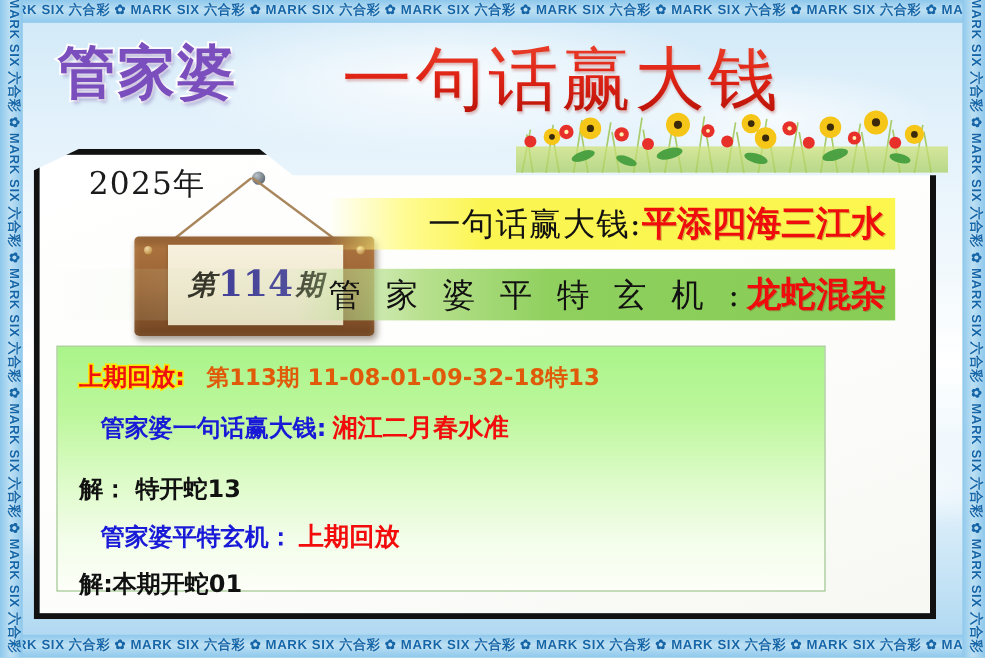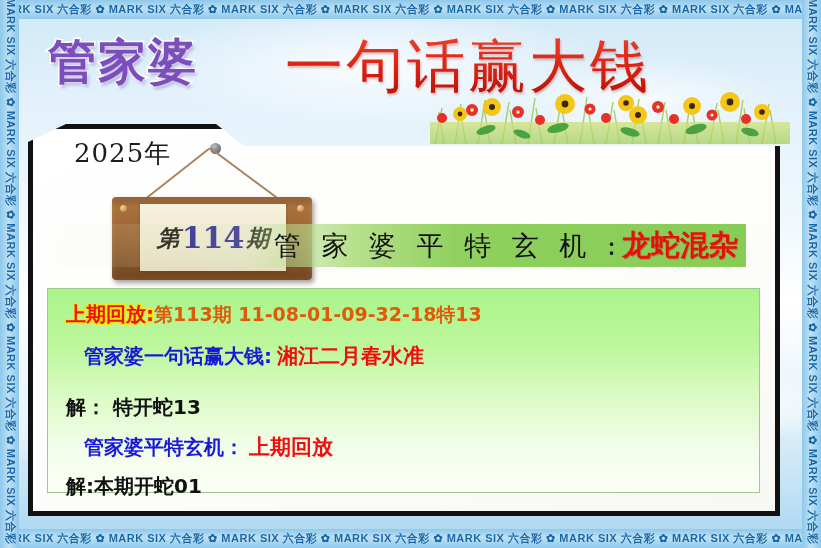--- a/index.html
+++ b/index.html
@@ -132,41 +132,41 @@
   }
   .b-label.sp{letter-spacing:6px;}
   .b-value{
     font-size:29px;font-weight:bold;color:#ef0c0c;letter-spacing:0px;
     font-family:"DejaVu Sans","Liberation Sans",sans-serif;
     text-shadow:1px 1px 0 rgba(120,0,0,.25);
   }
 
   
   .greenbox{
-    position:absolute;left:47px;top:288px;width:713px;height:205px;
+    position:absolute;left:47px;top:288px;width:641px;height:205px;
     box-sizing:border-box;
     border:1px solid #9fc78e;
     background:linear-gradient(180deg,#aaf48a 0%,#bdf79c 28%,#ddfbc8 55%,#f2fde9 78%,#fdfff8 100%);
     padding:12px 18px 0 18px;
   }
   .row{display:flex;align-items:baseline;white-space:nowrap;}
   .r1{margin-bottom:14px;}
   .r2{margin-bottom:24px;}
   .r3{margin-bottom:12px;}
   .r4{margin-bottom:12px;}
 
   .lbl-replay{
     font-size:20px;font-weight:bold;color:#ee1111;letter-spacing:0;
     font-family:"DejaVu Sans","Liberation Sans",sans-serif;
     -webkit-text-stroke:2.4px #ffe400;paint-order:stroke fill;
     text-shadow:0 0 1px #ffe400;
   }
   .replay-val{
     font-size:19px;font-weight:bold;color:#e05a0a;
-    font-family:"DejaVu Sans","Liberation Sans",sans-serif;padding-left:0;
+    font-family:"DejaVu Sans","Liberation Sans",sans-serif;padding-left:18px;
   }
   .lbl-blue{
     font-size:20px;font-weight:bold;color:#1919d8;
     font-family:"DejaVu Sans","Liberation Sans",sans-serif;
     margin-left:18px;
   }
   .val-red{
     font-size:21px;font-weight:bold;color:#f20c0c;padding-left:5px;
     font-family:"DejaVu Sans","Liberation Sans",sans-serif;
   }
@@ -261,20 +261,24 @@
       <div class="paper">
         <div class="paper-txt">
           <span class="cn">第</span>
             <span class="num">114</span>
             <span class="cn">期</span>
         </div>
       </div>
     </div>
   </div>
 
+  <div class="banner banner-yellow">
+    <span class="b-label">一句话赢大钱:</span>
+    <span class="b-value">平添四海三江水</span>
+  </div>
   <div class="banner banner-green">
     <span class="b-label sp">管 家 婆 平 特 玄 机 :</span>
     <span class="b-value">龙蛇混杂</span>
   </div>
 
   <div class="greenbox">
     <div class="row r1">
       <span class="lbl-replay">上期回放:</span>
       <span class="replay-val">第113期 11-08-01-09-32-18特13</span>
     </div>

